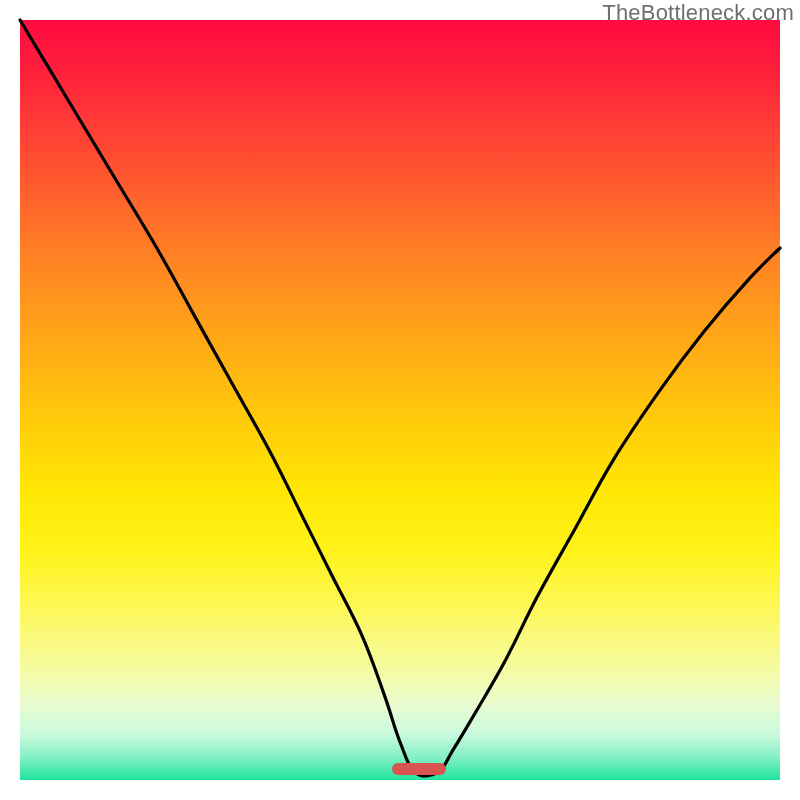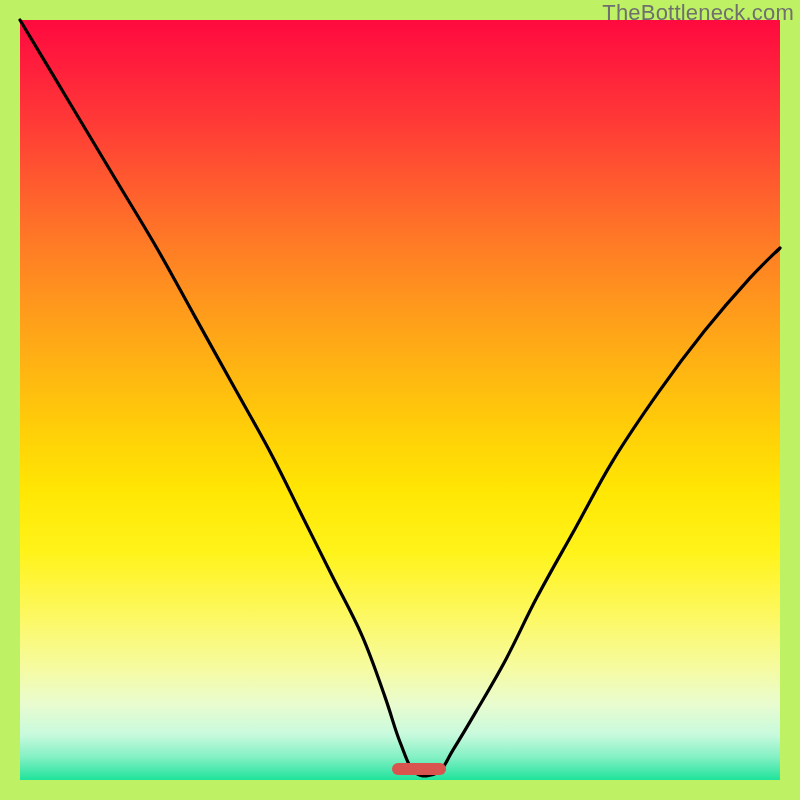--- a/index.html
+++ b/index.html
@@ -8,21 +8,21 @@
     width: 800px;
     height: 800px;
     overflow: hidden;
     background: #000;
     font-family: Arial, Helvetica, sans-serif;
   }
   .stage {
     position: relative;
     width: 800px;
     height: 800px;
-    background: #bef264;
+    background: #ffffff;
   }
   .plot-area {
     position: absolute;
     left: 20px;
     top: 20px;
     width: 760px;
     height: 760px;
     background: linear-gradient(to bottom,
       #ff0a3f 0%,
       #ff1e3c 6%,

